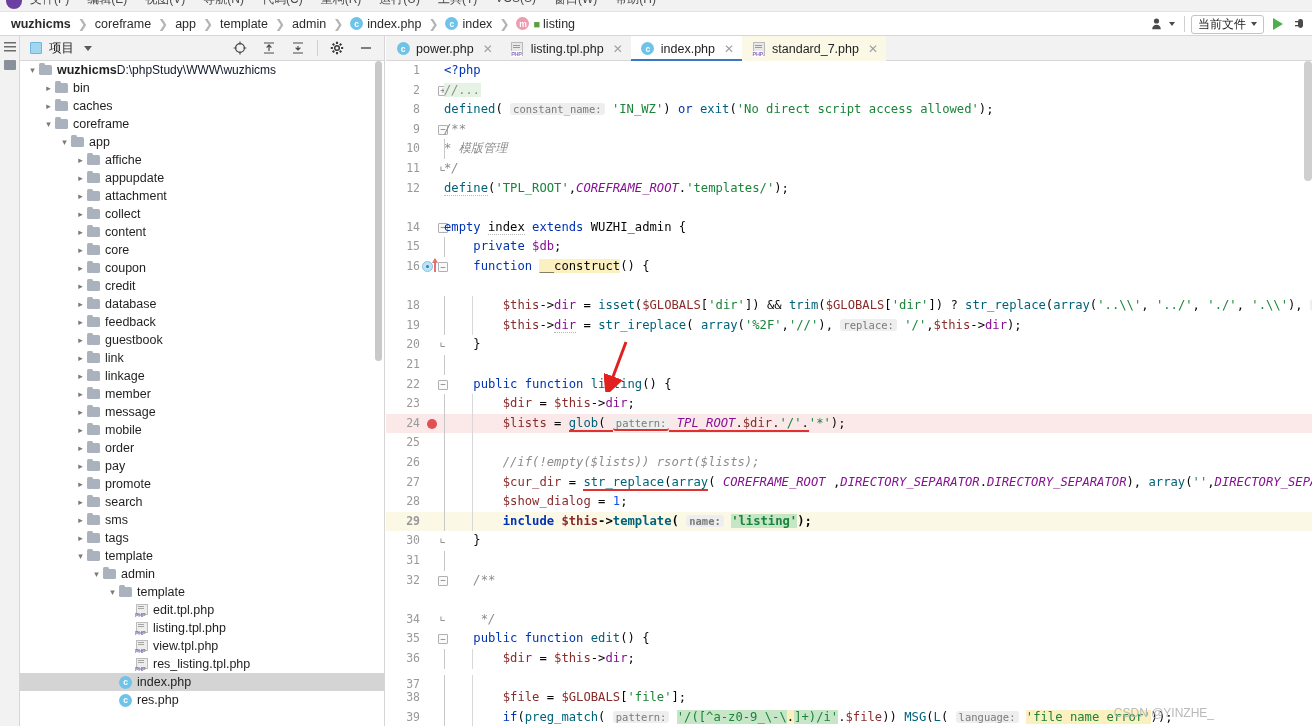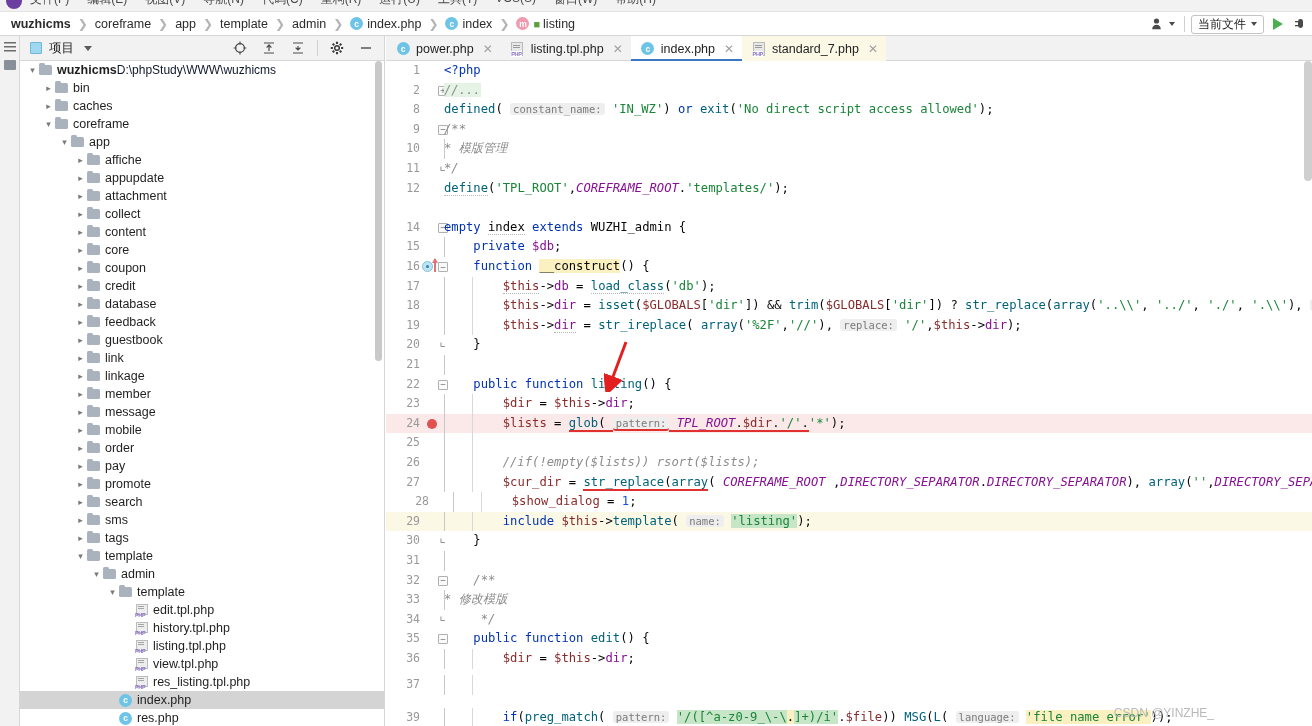--- a/index.html
+++ b/index.html
@@ -139,21 +139,21 @@
 
   
   .editor {
     position:absolute; top:61px; left:386px; width:926px; height:665px;
     background:#ffffff; overflow:hidden;
     font-family:"DejaVu Sans Mono","Liberation Mono",monospace;
     font-size:12.2px;
   }
   .lrow { position:relative; height:19.6px; white-space:nowrap; }
   .lrow.hl-pink { background:#fbe9e9; }
-  .lrow.hl-yellow { background:#fbf8e6; }
+  .lrow.hl-yellow { background:#fbf8e6;font-weight:bold; }
   .gut {
     position:absolute; left:0; top:0; width:38px; height:19.6px;
     text-align:right; color:#999999; font-size:11.5px; line-height:19.6px;
     padding-right:4px;
   }
   .markerband { position:absolute; left:38px; top:0; width:22px; height:19.6px; }
   .code { position:absolute; left:58px; top:0; line-height:19.6px; }
 
   .bp { position:absolute; left:3px; top:5px; width:10px; height:10px; border-radius:50%; background:#e05252; }
   .ovr { position:absolute; left:-2px; top:4px; width:11px;height:11px;border-radius:50%;background:#bde3f5;border:1px solid #7fc3e3; }
@@ -580,50 +580,40 @@
         <span class="tlabel">edit.tpl.php</span>
       </div>
       <div class="trow" style="padding-left: 102px;">
         <span class="tw"></span>
         <span class="fi-php">
           <span class="pg"></span>
           <span class="l1"></span>
           <span class="l2"></span>
           <span class="tg">PHP</span>
         </span>
-        <span class="tlabel">history.tpl.php</span>
+        <span class="tlabel">listing.tpl.php</span>
       </div>
       <div class="trow" style="padding-left: 102px;">
         <span class="tw"></span>
         <span class="fi-php">
           <span class="pg"></span>
           <span class="l1"></span>
           <span class="l2"></span>
           <span class="tg">PHP</span>
         </span>
-        <span class="tlabel">listing.tpl.php</span>
+        <span class="tlabel">view.tpl.php</span>
       </div>
       <div class="trow" style="padding-left: 102px;">
         <span class="tw"></span>
         <span class="fi-php">
           <span class="pg"></span>
           <span class="l1"></span>
           <span class="l2"></span>
           <span class="tg">PHP</span>
         </span>
-        <span class="tlabel">view.tpl.php</span>
-      </div>
-      <div class="trow" style="padding-left: 102px;">
-        <span class="tw"></span>
-        <span class="fi-php">
-          <span class="pg"></span>
-          <span class="l1"></span>
-          <span class="l2"></span>
-          <span class="tg">PHP</span>
-        </span>
         <span class="tlabel">res_listing.tpl.php</span>
       </div>
       <div class="trow sel" style="padding-left: 86px;">
         <span class="tw"></span>
         <span class="fi-class">c</span>
         <span class="tlabel">index.php</span>
       </div>
       <div class="trow" style="padding-left: 86px;">
         <span class="tw"></span>
         <span class="fi-class">c</span>
@@ -689,26 +679,20 @@
     <div class="lrow" style="top:196px;position:absolute;left:0;right:0;">
       <span class="gut">16</span>
       <span class="markerband">
         <span class="ovr"></span>
         <span class="uparrow"></span>
       </span>
       <span class="fold" style="left:52px;">−</span>
       <span class="code">&nbsp;&nbsp;&nbsp;&nbsp;<span class="k">function</span> <span class="plain selhl">__construct</span><span class="plain">() {</span></span>
     </div>
 
-    <div class="lrow" style="top:215.6px;position:absolute;left:0;right:0;">
-      <span class="gut">17</span>
-      <span class="fmark" style="left:58px;"></span>
-      <span class="indentguide" style="left:86px;"></span>
-      <span class="code">&nbsp;&nbsp;&nbsp;&nbsp;&nbsp;&nbsp;&nbsp;&nbsp;<span class="dvar u-wav">$this</span><span class="plain">-&gt;</span><span class="var">db</span> <span class="plain">=</span> <span class="fn u-wav">load_class</span><span class="plain">(</span><span class="str">'db'</span><span class="plain">);</span></span>
-    </div>
 
     <div class="lrow" style="top:235.2px;position:absolute;left:0;right:0;">
       <span class="gut">18</span>
       <span class="fmark" style="left:58px;"></span>
       <span class="indentguide" style="left:86px;"></span>
       <span class="code">&nbsp;&nbsp;&nbsp;&nbsp;&nbsp;&nbsp;&nbsp;&nbsp;<span class="dvar">$this</span><span class="plain">-&gt;</span><span class="var">dir</span> <span class="plain">=</span> <span class="fn">isset</span><span class="plain">(</span><span class="dvar">$GLOBALS</span><span class="plain">[</span><span class="str">'dir'</span><span class="plain">])</span> <span class="plain">&amp;&amp;</span> <span class="fn">trim</span><span class="plain">(</span><span class="dvar">$GLOBALS</span><span class="plain">[</span><span class="str">'dir'</span><span class="plain">])</span> <span class="plain">?</span> <span class="fn">str_replace</span><span class="plain">(</span><span class="fn">array</span><span class="plain">(</span><span class="str">'..\\'</span><span class="plain">,</span> <span class="str">'../'</span><span class="plain">,</span> <span class="str">'./'</span><span class="plain">,</span> <span class="str">'.\\'</span><span class="plain">),</span> <span class="hint">re</span></span>
     </div>
 
     <div class="lrow" style="top:254.8px;position:absolute;left:0;right:0;">
       <span class="gut">19</span>
@@ -764,21 +748,21 @@
       <span class="code cm">&nbsp;&nbsp;&nbsp;&nbsp;&nbsp;&nbsp;&nbsp;&nbsp;//if(!empty($lists)) rsort($lists);</span>
     </div>
 
     <div class="lrow" style="top:411.6px;position:absolute;left:0;right:0;">
       <span class="gut">27</span>
       <span class="fmark" style="left:58px;"></span>
       <span class="indentguide" style="left:86px;"></span>
       <span class="code">&nbsp;&nbsp;&nbsp;&nbsp;&nbsp;&nbsp;&nbsp;&nbsp;<span class="dvar">$cur_dir</span> <span class="plain">=</span> <span class="fn u-red">str_replace</span><span class="plain u-red">(</span><span class="fn u-red">array</span><span class="plain">(</span> <span class="cnst">COREFRAME_ROOT</span> <span class="plain">,</span><span class="cnst">DIRECTORY_SEPARATOR</span><span class="plain">.</span><span class="cnst">DIRECTORY_SEPARATOR</span><span class="plain">),</span> <span class="fn">array</span><span class="plain">(</span><span class="str">''</span><span class="plain">,</span><span class="cnst">DIRECTORY_SEPAR</span></span>
     </div>
 
-    <div class="lrow" style="top:431.2px;position:absolute;left:0;right:0;margin-left:9px;">
+    <div class="lrow" style="top:431.2px;position:absolute;left:0;right:0;">
       <span class="gut">28</span>
       <span class="fmark" style="left:58px;"></span>
       <span class="indentguide" style="left:86px;"></span>
       <span class="code">&nbsp;&nbsp;&nbsp;&nbsp;&nbsp;&nbsp;&nbsp;&nbsp;<span class="dvar">$show_dialog</span> <span class="plain">=</span> <span class="num">1</span><span class="plain">;</span></span>
     </div>
 
     <div class="lrow hl-yellow" style="top:450.8px;position:absolute;left:0;right:0;">
       <span class="gut">29</span>
       <span class="fmark" style="left:58px;"></span>
       <span class="indentguide" style="left:86px;"></span>
@@ -795,25 +779,20 @@
       <span class="gut">31</span>
       <span class="fmark" style="left:58px;"></span>
     </div>
 
     <div class="lrow" style="top:509.6px;position:absolute;left:0;right:0;">
       <span class="gut">32</span>
       <span class="fold" style="left:52px;">−</span>
       <span class="code cm">&nbsp;&nbsp;&nbsp;&nbsp;/**</span>
     </div>
 
-    <div class="lrow" style="top:529.2px;position:absolute;left:0;right:0;">
-      <span class="gut">33</span>
-      <span class="fmark" style="left:58px;"></span>
-      <span class="code cm">     * 修改模版</span>
-    </div>
 
     <div class="lrow" style="top:548.8px;position:absolute;left:0;right:0;">
       <span class="gut">34</span>
       <span class="fold" style="left:52px;border:none;background:none;">∟</span>
       <span class="code cm">&nbsp;&nbsp;&nbsp;&nbsp;&nbsp;*/</span>
     </div>
 
     <div class="lrow" style="top:568.4px;position:absolute;left:0;right:0;">
       <span class="gut">35</span>
       <span class="fold" style="left:52px;">−</span>
@@ -826,20 +805,26 @@
       <span class="indentguide" style="left:86px;"></span>
       <span class="code">&nbsp;&nbsp;&nbsp;&nbsp;&nbsp;&nbsp;&nbsp;&nbsp;<span class="dvar">$dir</span> <span class="plain">=</span> <span class="dvar">$this</span><span class="plain">-&gt;</span><span class="var">dir</span><span class="plain">;</span></span>
     </div>
 
     <div class="lrow" style="top:614px;position:absolute;left:0;right:0;">
       <span class="gut">37</span>
       <span class="fmark" style="left:58px;"></span>
       <span class="indentguide" style="left:86px;"></span>
     </div>
 
+    <div class="lrow" style="top:627.2px;position:absolute;left:0;right:0;">
+      <span class="gut">38</span>
+      <span class="fmark" style="left:58px;"></span>
+      <span class="indentguide" style="left:86px;"></span>
+      <span class="code">&nbsp;&nbsp;&nbsp;&nbsp;&nbsp;&nbsp;&nbsp;&nbsp;<span class="dvar">$file</span> <span class="plain">=</span> <span class="dvar">$GLOBALS</span><span class="plain">[</span><span class="str">'file'</span><span class="plain">];</span></span>
+    </div>
 
     <div class="lrow" style="top:646.8px;position:absolute;left:0;right:0;">
       <span class="gut">39</span>
       <span class="fmark" style="left:58px;"></span>
       <span class="indentguide" style="left:86px;"></span>
       <span class="code">&nbsp;&nbsp;&nbsp;&nbsp;&nbsp;&nbsp;&nbsp;&nbsp;<span class="k">if</span><span class="plain">(</span><span class="fn">preg_match</span><span class="plain">(</span> <span class="hint">pattern:</span> <span class="str selhl2">'/([^a-z0-9_\-\</span><span class="selhl">.</span><span class="str selhl2">]+)/i'</span><span class="plain">.</span><span class="dvar">$file</span><span class="plain">))</span> <span class="fn">MSG</span><span class="plain">(</span><span class="fn">L</span><span class="plain">(</span> <span class="hint">language:</span> <span class="str selhl">'file name error'</span><span class="plain">));</span></span>
     </div>
 
     <div class="ed-scroll" style="top:0px; height:120px;"></div>
   </div>

